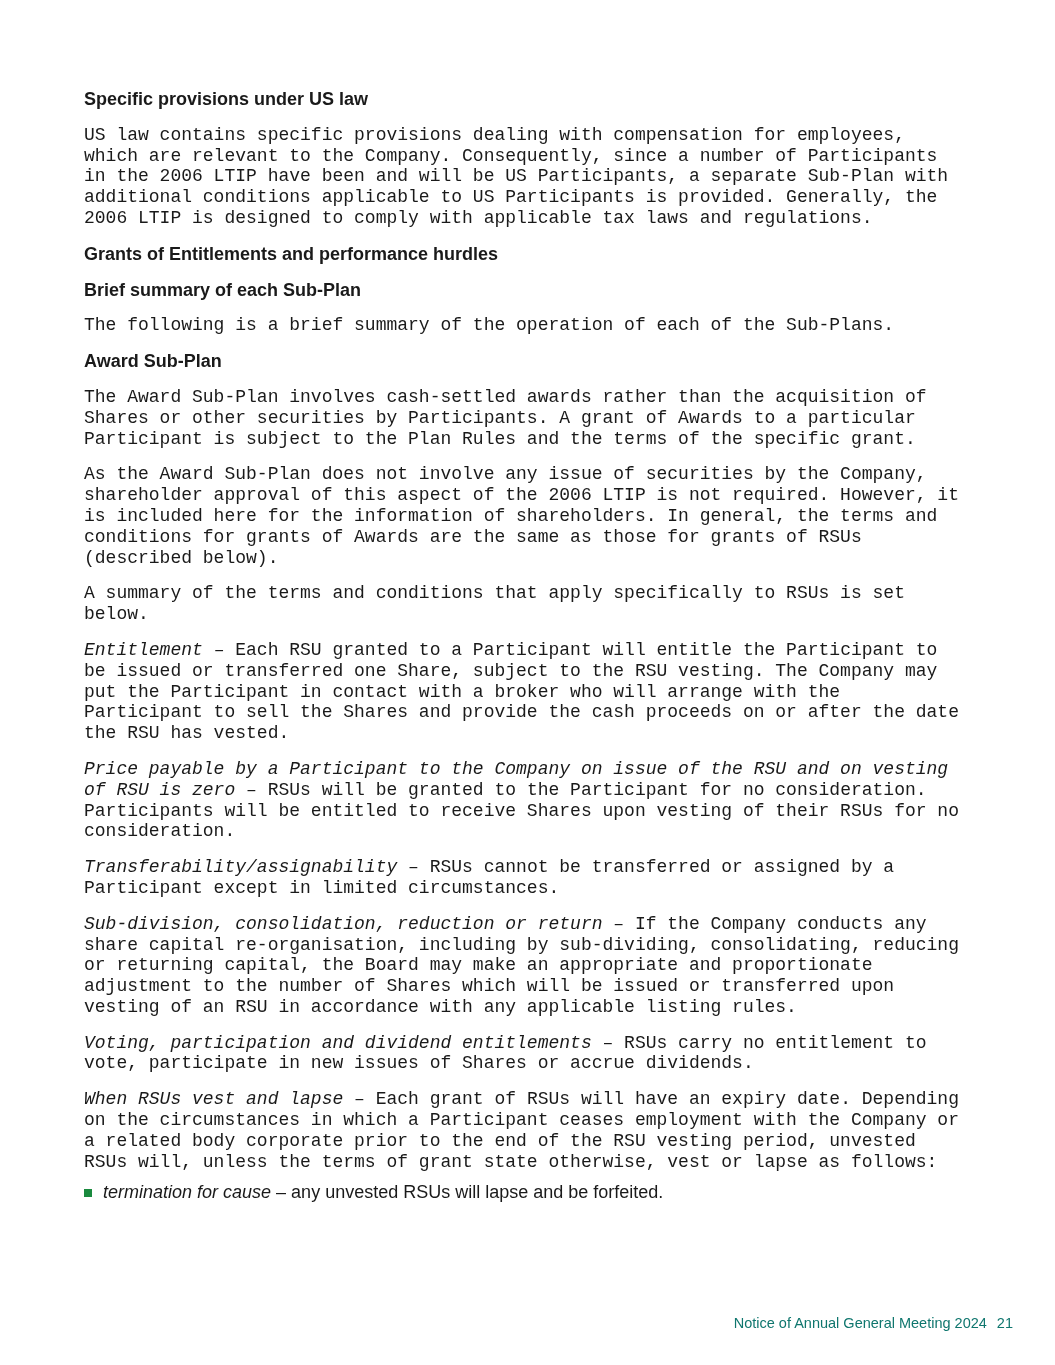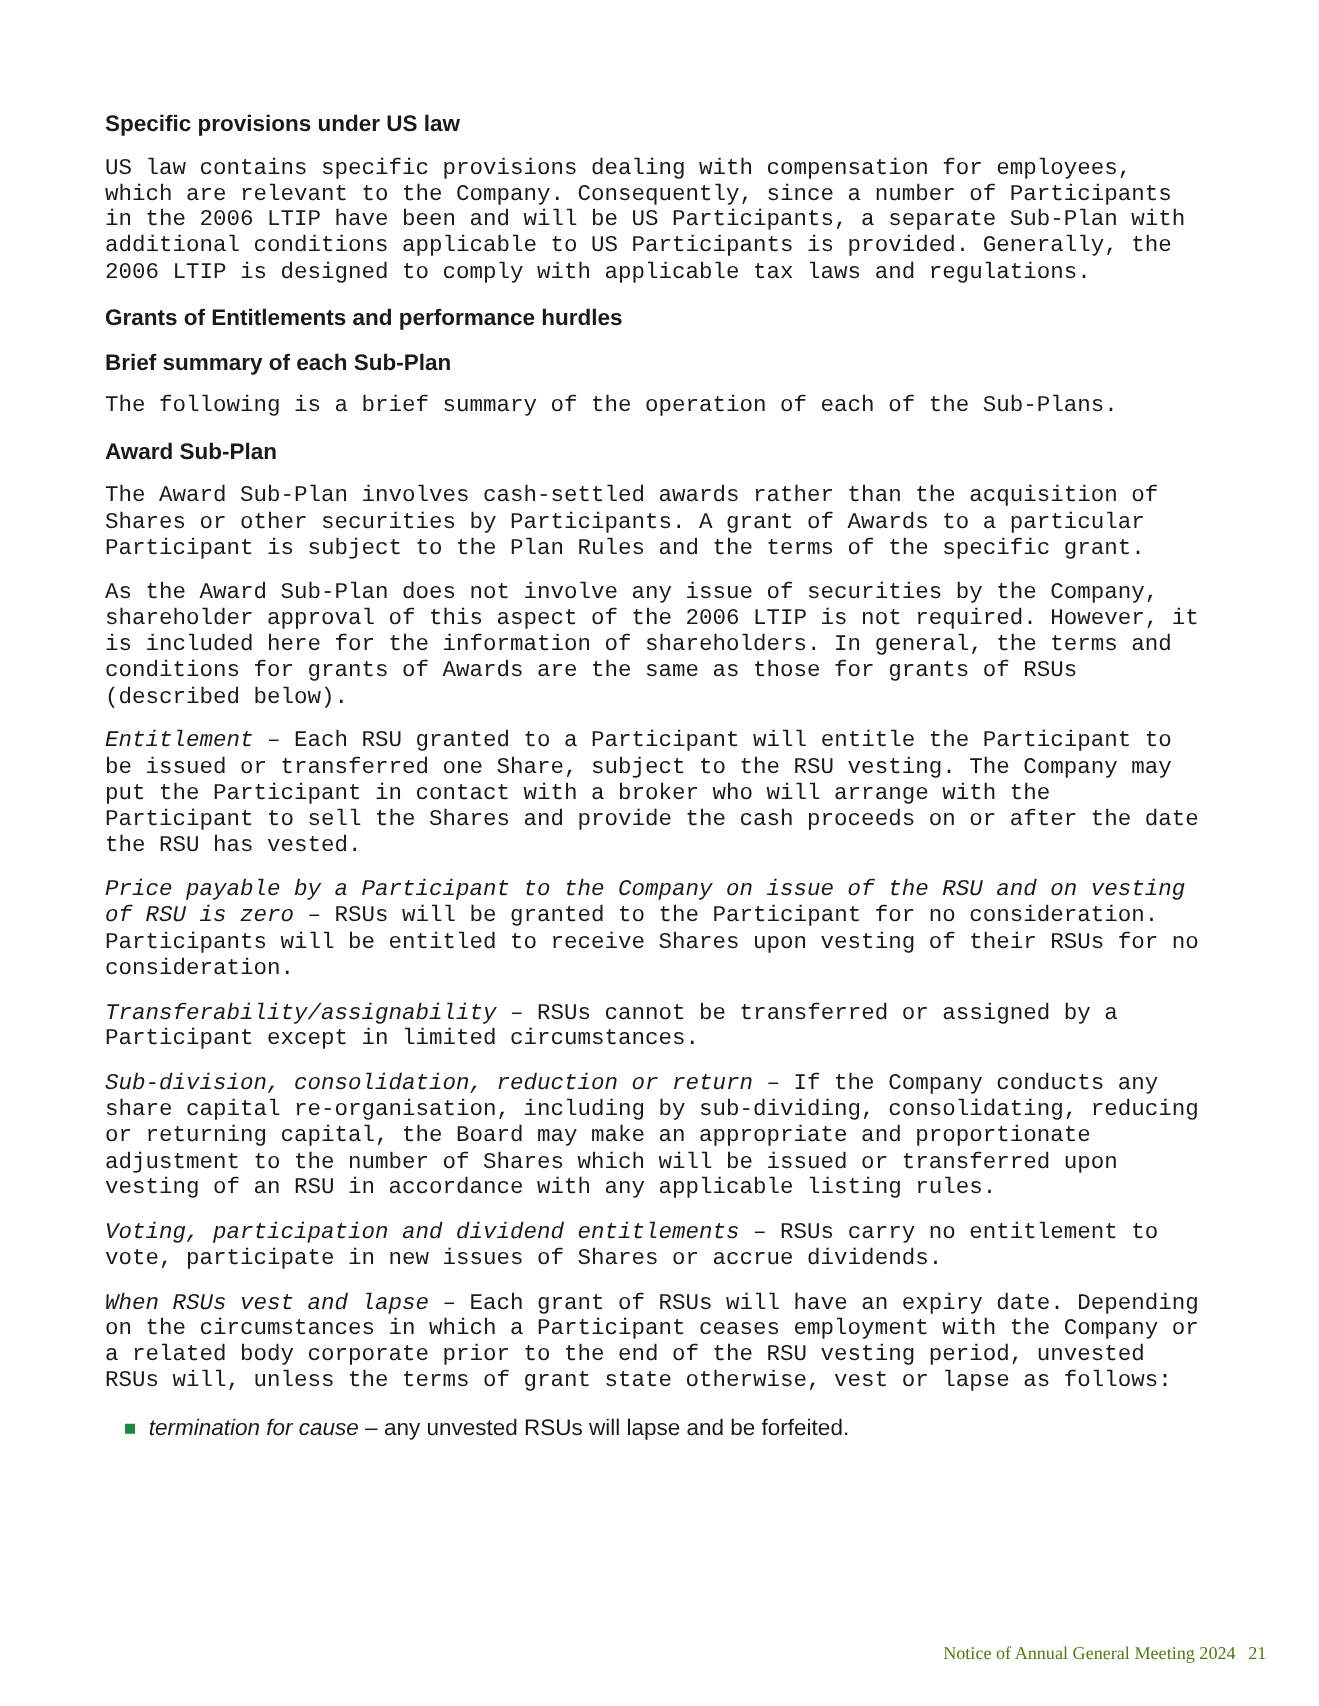--- a/index.html
+++ b/index.html
@@ -7,47 +7,48 @@
       width: 1055px; height: 1365px; position: relative; overflow: hidden;
       font-family: "Liberation Sans", sans-serif; color: #1a1a1a;
     }
     .content {
       position: absolute; left: 84px; top: 89px; width: 880px;
       font-size: 18px; line-height: 20.8px;
     }
     .h { font-weight: bold; margin: 0 0 15px 0; }
     .p { margin: 0 0 15px 0; font-family: Liberation Mono, monospace; }
     .em { font-style: italic; }
-    ul.bullets { list-style: none; margin: 16px; padding: 0; }
+    ul.bullets { list-style: none; margin: 0; padding: 0; }
     ul.bullets li { position: relative; padding-left: 19px; margin: 0 0 8px 0; }
     ul.bullets li .sq {
       position: absolute; left: 0; top: 7px; width: 8px; height: 8px; background: #1a8a3e;
     }
     .footer {
       position: absolute; right: 42px; top: 1315px;
-      font-size: 14.5px; color: #4d7c0f; font-family: Liberation Serif, serif;
+      font-size: 14.5px; color: #0f766e;
     }
     .footer .num { margin-left: 10px; }
   </style>
 </head>
 <body>
 
 <div class="content">
   <div class="h">Specific provisions under US law</div>
   <div class="p">US law contains specific provisions dealing with compensation for employees, which are relevant to the Company. Consequently, since a number of Participants in the 2006 LTIP have been and will be US Participants, a separate Sub-Plan with additional conditions applicable to US Participants is provided. Generally, the 2006 LTIP is designed to comply with applicable tax laws and regulations.</div>
 
   <div class="h">Grants of Entitlements and performance hurdles</div>
 
   <div class="h">Brief summary of each Sub-Plan</div>
   <div class="p">The following is a brief summary of the operation of each of the Sub-Plans.</div>
 
   <div class="h">Award Sub-Plan</div>
   <div class="p">The Award Sub-Plan involves cash-settled awards rather than the acquisition of Shares or other securities by Participants. A grant of Awards to a particular Participant is subject to the Plan Rules and the terms of the specific grant.</div>
   <div class="p">As the Award Sub-Plan does not involve any issue of securities by the Company, shareholder approval of this aspect of the 2006 LTIP is not required. However, it is included here for the information of shareholders. In general, the terms and conditions for grants of Awards are the same as those for grants of RSUs (described below).</div>
 
+  <div class="p">A summary of the terms and conditions that apply specifically to RSUs is set below.</div>
 
   <div class="p"><span class="em">Entitlement</span><span> – Each RSU granted to a Participant will entitle the Participant to be issued or transferred one Share, subject to the RSU vesting. The Company may put the Participant in contact with a broker who will arrange with the Participant to sell the Shares and provide the cash proceeds on or after the date the RSU has vested.</span></div>
   <div class="p"><span class="em">Price payable by a Participant to the Company on issue of the RSU and on vesting of RSU is zero</span><span> – RSUs will be granted to the Participant for no consideration. Participants will be entitled to receive Shares upon vesting of their RSUs for no consideration.</span></div>
   <div class="p"><span class="em">Transferability/assignability</span><span> – RSUs cannot be transferred or assigned by a Participant except in limited circumstances.</span></div>
   <div class="p"><span class="em">Sub-division, consolidation, reduction or return</span><span> – If the Company conducts any share capital re-organisation, including by sub-dividing, consolidating, reducing or returning capital, the Board may make an appropriate and proportionate adjustment to the number of Shares which will be issued or transferred upon vesting of an RSU in accordance with any applicable listing rules.</span></div>
   <div class="p"><span class="em">Voting, participation and dividend entitlements</span><span> – RSUs carry no entitlement to vote, participate in new issues of Shares or accrue dividends.</span></div>
   <div class="p" style="margin-bottom:10px"><span class="em">When RSUs vest and lapse</span><span> – Each grant of RSUs will have an expiry date. Depending on the circumstances in which a Participant ceases employment with the Company or a related body corporate prior to the end of the RSU vesting period, unvested RSUs will, unless the terms of grant state otherwise, vest or lapse as follows:</span></div>
 
   <ul class="bullets">
     <li><span class="sq"></span><span class="em">termination for cause</span><span> – any unvested RSUs will lapse and be forfeited.</span></li>

